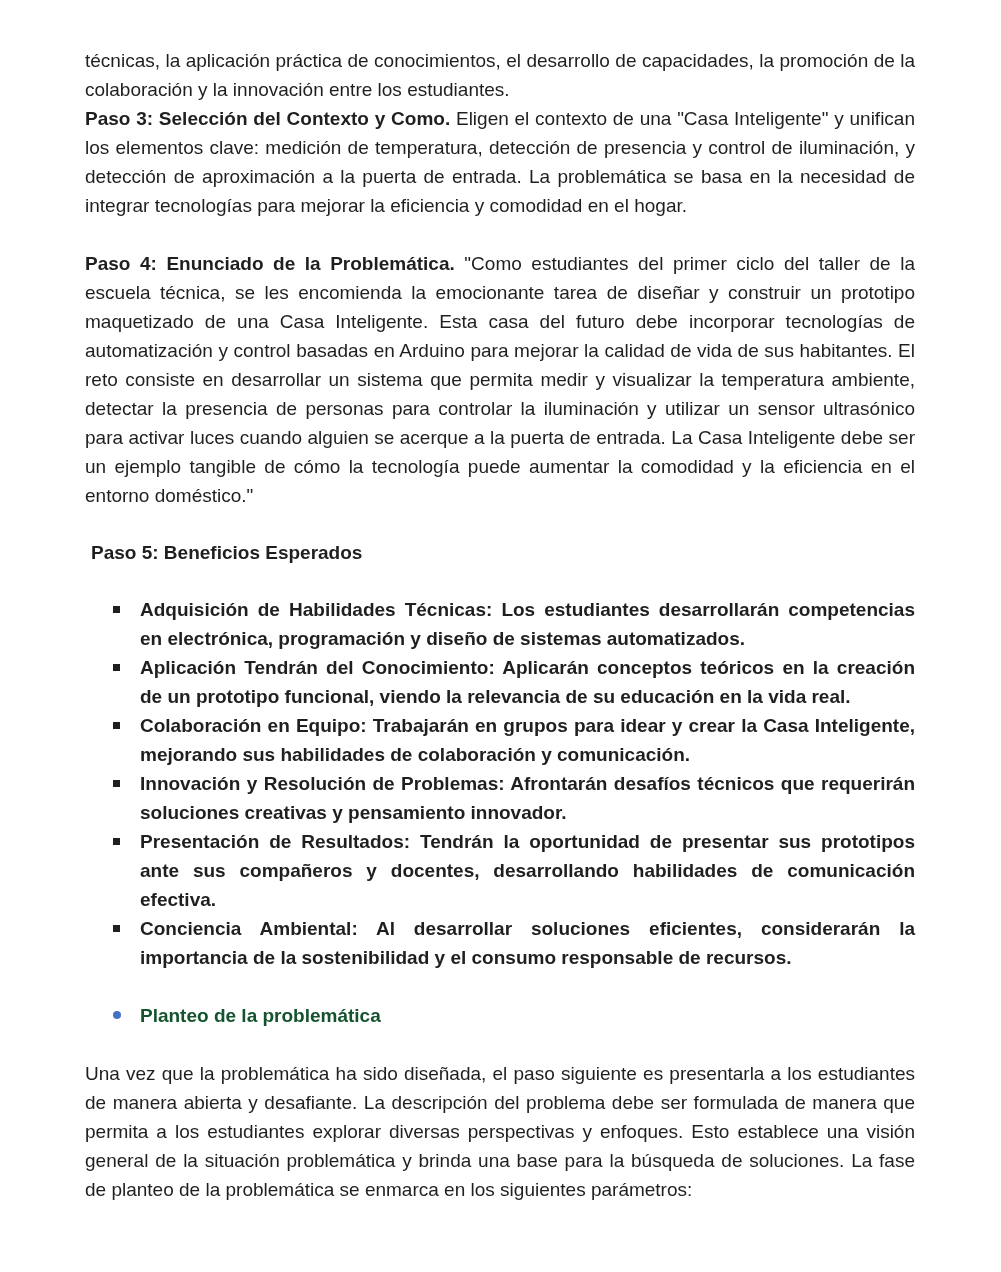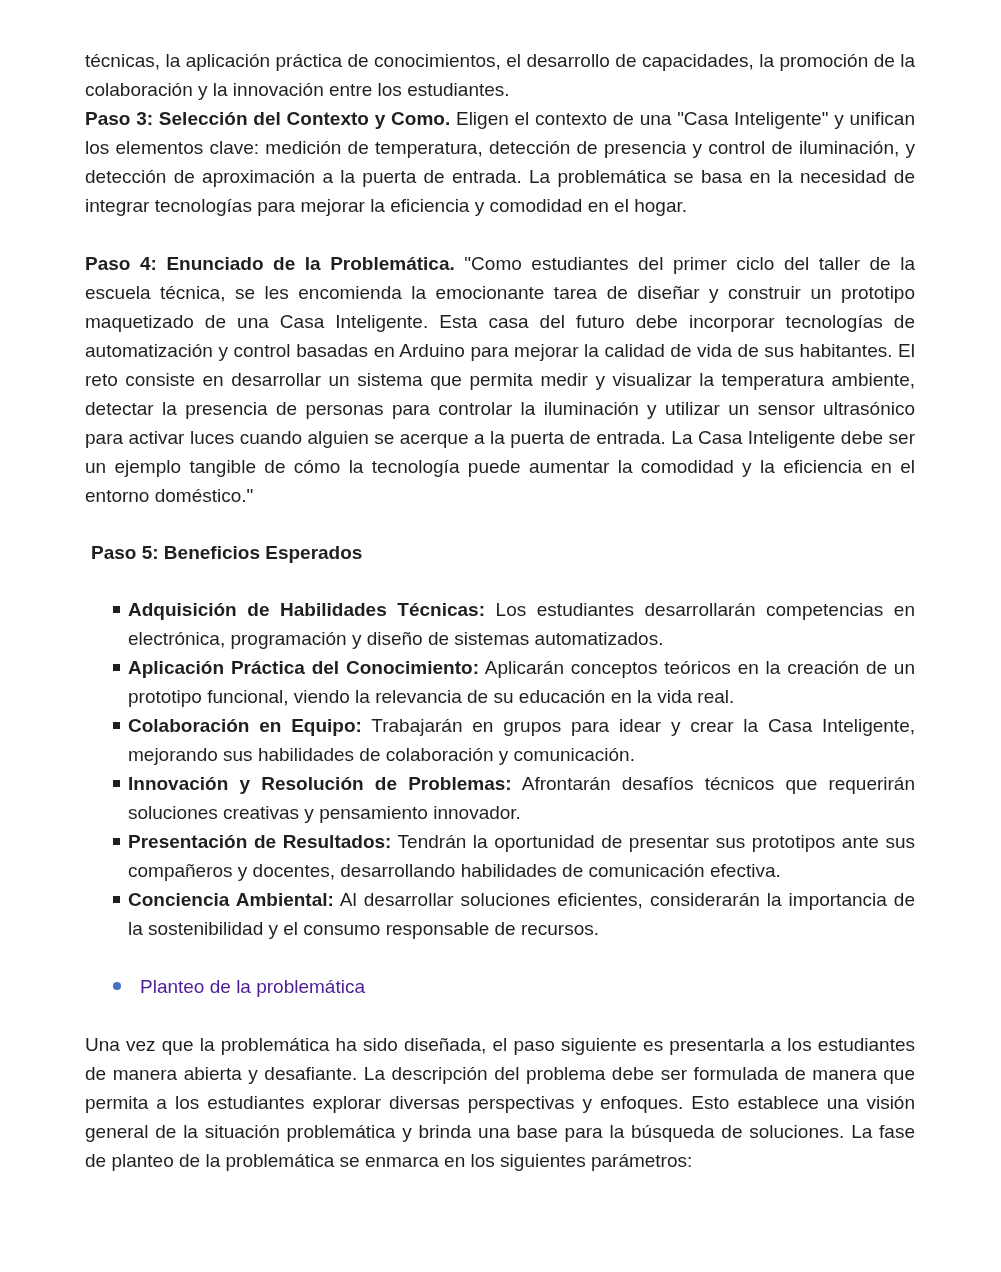--- a/index.html
+++ b/index.html
@@ -44,39 +44,40 @@
   }
   .blist .bullet-square {
     flex: 0 0 auto;
     width: 7px;
     height: 7px;
     background: #1f1f1f;
     margin: 11px 0 0 28px;
   }
   .blist .li-text {
     flex: 1 1 auto;
-    margin-left: 8px;
+    margin-left: 20px;
     text-align: justify;
+    font-weight: bold;
   }
   .blue-heading-row {
     display: flex;
     align-items: flex-start;
   }
   .bullet-round {
     flex: 0 0 auto;
     width: 8px;
     height: 8px;
     border-radius: 50%;
     background: #4472C4;
     margin: 10px 0 0 28px;
   }
   .blue-heading-label {
     margin-left: 19px;
-    font-weight: 400;
-    color: #4c1d95;
+    font-weight: 700;
+    color: #14532d;
     text-align: right;
   }
 </style>
 </head>
 <body>
 
 <div class="page">
 
   <p class="para"><span>técnicas, la aplicación práctica de conocimientos, el desarrollo de capacidades, la promoción de la colaboración y la innovación entre los estudiantes.</span></p>
 
@@ -94,21 +95,21 @@
 
   <div class="blist">
 
     <div class="li">
       <span class="bullet-square"></span>
       <div class="li-text"><b>Adquisición de Habilidades Técnicas:</b><span> Los estudiantes desarrollarán competencias en electrónica, programación y diseño de sistemas automatizados.</span></div>
     </div>
 
     <div class="li">
       <span class="bullet-square"></span>
-      <div class="li-text"><b>Aplicación Práctica del Conocimiento:</b><span> Aplicarán conceptos teóricos en la creación de un prototipo funcional, viendo la relevancia de su educación en la vida real.</span></div>
+      <div class="li-text"><b>Aplicación Tendrán del Conocimiento:</b><span> Aplicarán conceptos teóricos en la creación de un prototipo funcional, viendo la relevancia de su educación en la vida real.</span></div>
     </div>
 
     <div class="li">
       <span class="bullet-square"></span>
       <div class="li-text"><b>Colaboración en Equipo:</b><span> Trabajarán en grupos para idear y crear la Casa Inteligente, mejorando sus habilidades de colaboración y comunicación.</span></div>
     </div>
 
     <div class="li">
       <span class="bullet-square"></span>
       <div class="li-text"><b>Innovación y Resolución de Problemas:</b><span> Afrontarán desafíos técnicos que requerirán soluciones creativas y pensamiento innovador.</span></div>

